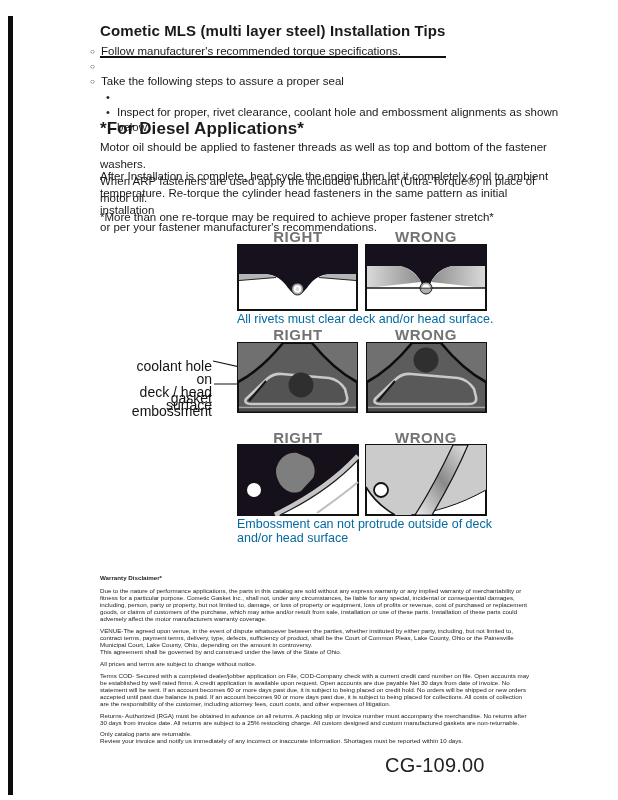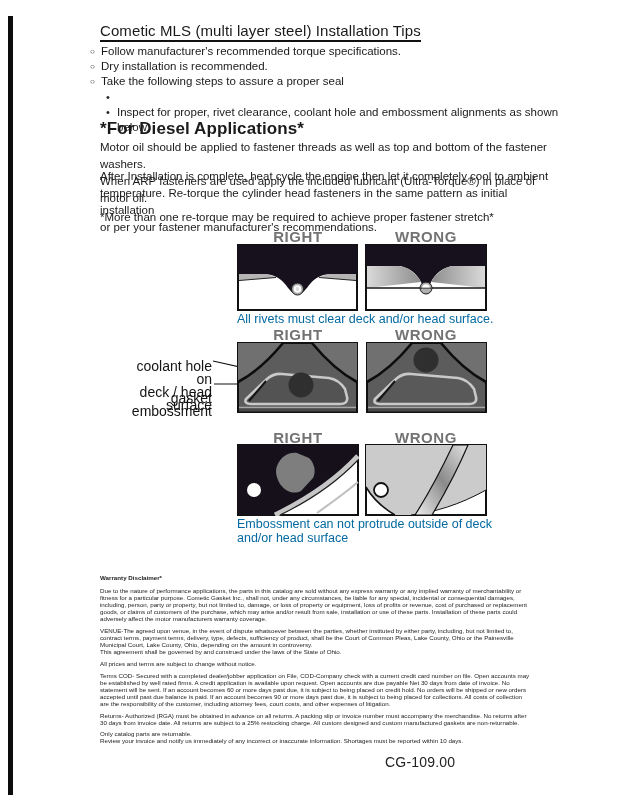--- a/index.html
+++ b/index.html
@@ -6,22 +6,22 @@
   .page{
     position:relative;width:618px;height:800px;background:#ffffff;
     font-family:"Liberation Sans","DejaVu Sans",sans-serif;color:#1a1a1a;
     overflow:hidden;margin:0 auto;
   }
   .abs{position:absolute;}
   .pre{white-space:pre-line;}
 
   .scan-bar{left:8px;top:16px;width:5px;height:779px;background:#0c0c0c;}
 
-  .title{left:100px;top:22px;font-size:15px;font-weight:normal;
-         border-bottom:2px solid #111;padding-bottom:1px;letter-spacing:.1px;}
+  .title{left:100px;top:22px;font-size:15px;font-weight:bold;
+         border-bottom:2px solid #111;padding-bottom:17px;letter-spacing:.1px;}
 
   .bullets{left:90px;top:44px;width:470px;font-size:11.5px;line-height:15.2px;}
   .b-row{display:flex;}
   .b-mark{width:11px;font-size:8px;line-height:15.2px;color:#222;flex:0 0 11px;}
   .sub{margin-left:16px;}
   .sub .b-mark{font-size:11px;}
 
   .diesel-h{left:100px;top:119px;font-size:17px;font-weight:bold;letter-spacing:.1px;}
   .para{left:100px;width:450px;font-size:11.5px;line-height:17px;}
   .p1{top:139px;}
@@ -31,39 +31,38 @@
   .dg-h{font-size:15px;font-weight:600;letter-spacing:.6px;text-align:center;width:122px;color:#737373;}
   .cap{font-size:12.5px;line-height:14px;color:#0369a1;}
   .panel{display:block;}
 
   .lbl{font-size:14px;line-height:13px;text-align:right;color:#141414;margin-top:16px;}
 
   .warr{left:100px;top:574px;width:448px;font-size:6.2px;line-height:7.1px;color:#222;}
   .warr .wh{font-weight:bold;margin-bottom:6px;}
   .warr p{margin:0 0 4.5px 0;}
 
-  .pagenum{left:385px;top:754px;font-size:14px;color:#222;letter-spacing:.2px;}
+  .pagenum{left:385px;top:754px;font-size:20px;color:#222;letter-spacing:.2px;}
 </style>
 </head>
 <body>
 
 <div class="page">
 
   <div class="abs scan-bar"></div>
 
   <div class="abs title">Cometic MLS (multi layer steel) Installation Tips</div>
 
   <div class="abs bullets">
     <div class="b-row">
       <span class="b-mark">○</span>
       <span>Follow manufacturer's recommended torque specifications.</span>
     </div>
     <div class="b-row">
       <span class="b-mark">○</span>
-      <span>Dry installation is recommended.</span>
     </div>
     <div class="b-row">
       <span class="b-mark">○</span>
       <span>Take the following steps to assure a proper seal</span>
     </div>
     <div class="b-row sub">
       <span class="b-mark">•</span>
     </div>
     <div class="b-row sub">
       <span class="b-mark">•</span>

